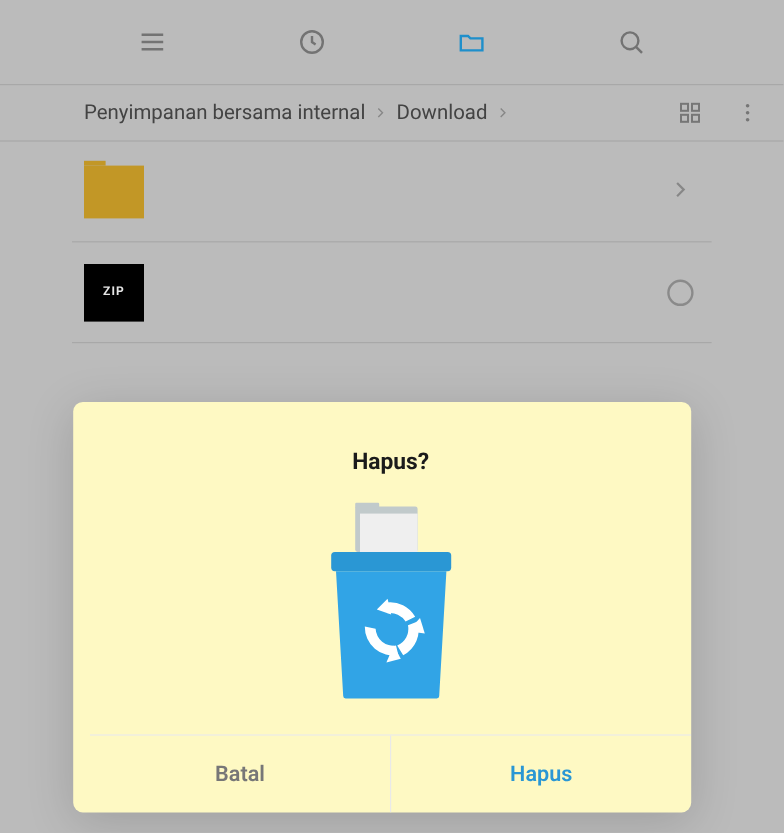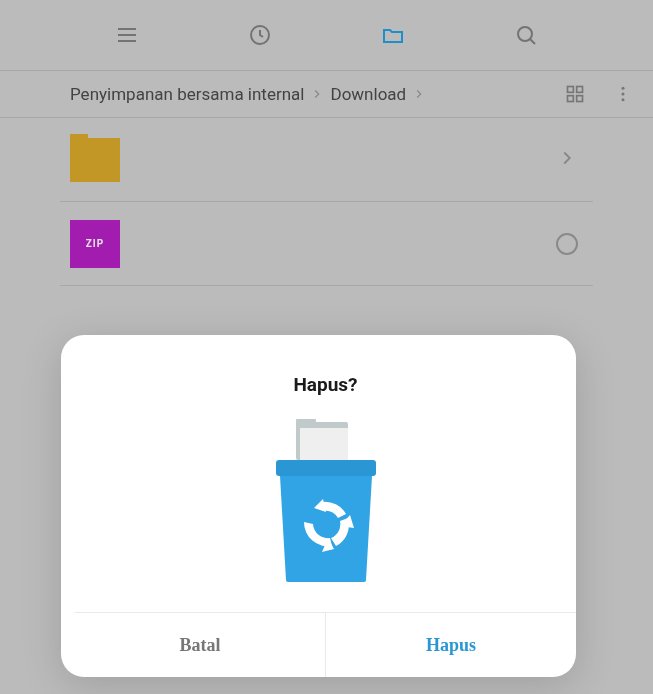--- a/index.html
+++ b/index.html
@@ -88,21 +88,21 @@
       position: absolute;
       top: -4px;
       left: 0;
       width: 18px;
       height: 4px;
       background: #c29726;
     }
     .zip-icon-box {
       width: 50px;
       height: 48px;
-      background: #a21caf;
+      background: #000000;
       display: flex;
       align-items: center;
       justify-content: center;
       color: #e5e5e5;
       font-size: 10px;
       font-weight: bold;
       letter-spacing: 1px;
     }
     .row-action {
       margin-left: auto;
@@ -121,22 +121,22 @@
     .overlay {
       position: absolute;
       inset: 0;
       background: rgba(0,0,0,0);
     }
     .dialog {
       position: absolute;
       left: 61px;
       right: 77px;
       top: 335px;
-      background: #ffffff;
-      border-radius: 23px;
+      background: #fef9c3;
+      border-radius: 8px;
       overflow: hidden;
       box-shadow: 0 8px 40px rgba(0,0,0,0.15);
       padding-left: 14px;
     }
     .dialog-body {
       padding: 38px 20px 28px 20px;
       text-align: center;
     }
     .dialog-title {
       font-size: 19px;
@@ -145,21 +145,20 @@
       margin-bottom: 18px;
     }
     .trash-illustration {
       display: flex;
       justify-content: center;
     }
     .dialog-actions {
       display: flex;
       border-top: 1px solid #e9e9e9;
       height: 65px;
-      font-family: Liberation Serif, serif;
     }
     .dialog-btn {
       flex: 1;
       display: flex;
       align-items: center;
       justify-content: center;
       font-size: 18px;
       font-weight: 600;
       cursor: pointer;
     }

